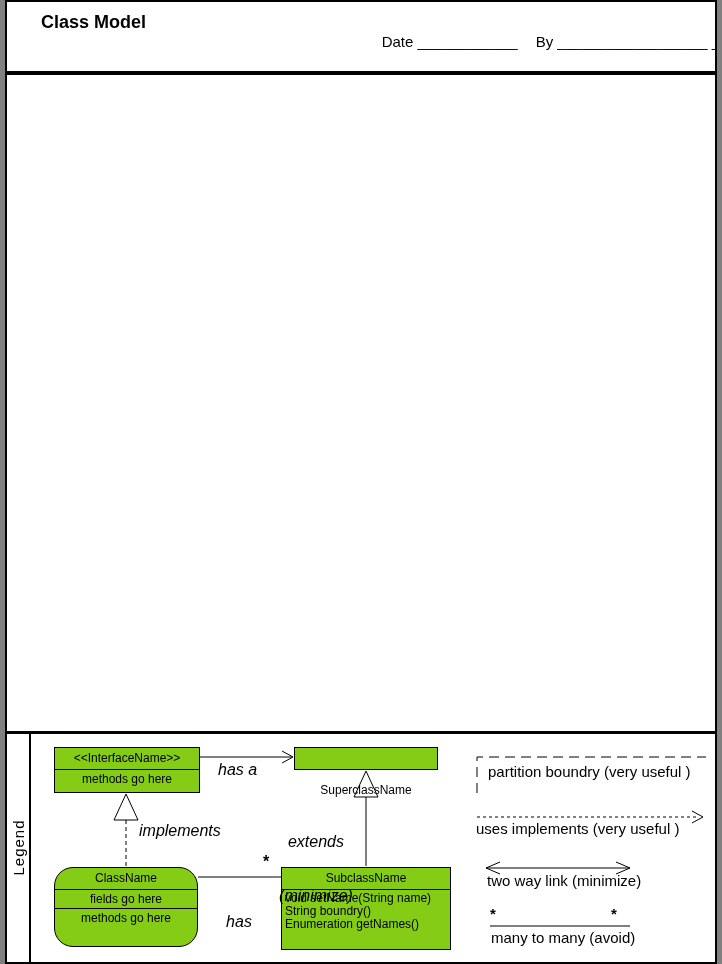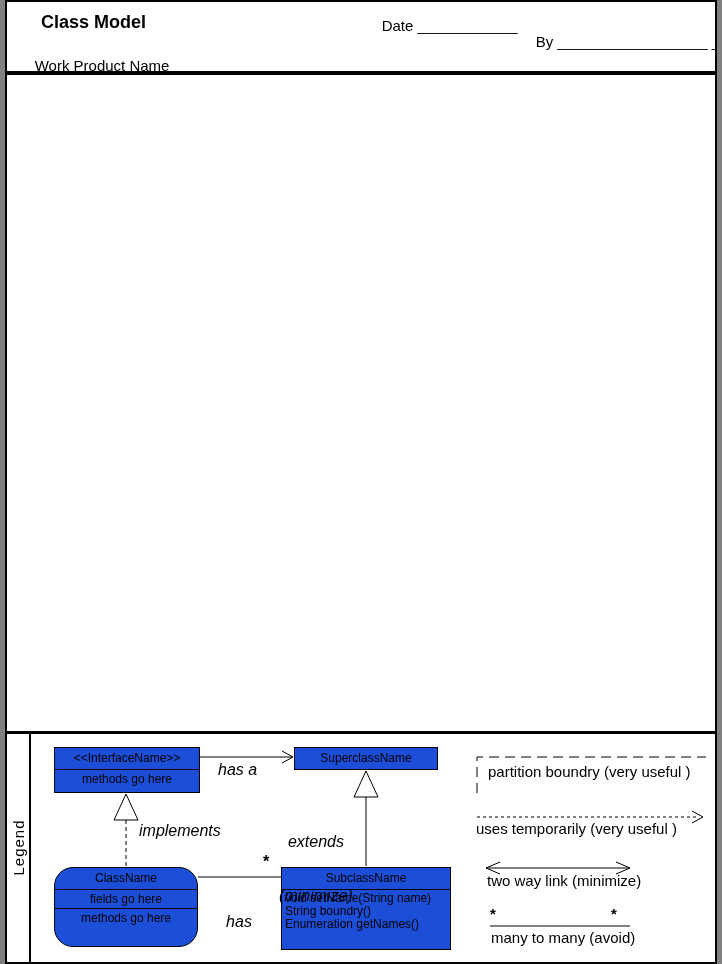--- a/index.html
+++ b/index.html
@@ -11,25 +11,25 @@
     color:#000;
     overflow:hidden;
     margin:0 auto;
   }
   .frame{position:absolute;inset:0;border:2px solid #000;pointer-events:none;}
   .abs{position:absolute;}
   .bar{position:absolute;background:#000;}
   .hdr-title{position:absolute;left:36px;top:12px;font-size:18px;font-weight:bold;white-space:pre;}
   .hdr-row{position:absolute;font-size:15px;white-space:pre;}
   .uml-box{
-    position:absolute;border:1px solid #000;background:#1d4ed8;
+    position:absolute;border:1px solid #000;background:#84cc16;
     font-size:12px;line-height:13px;box-sizing:border-box;
   }
   .uml-title{height:21px;border-bottom:1px solid #000;text-align:center;line-height:21px;white-space:nowrap;overflow:hidden;}
-  .uml-title.no-div{border-bottom:none;}
+  .uml-title.no-div{border-bottom:none;margin-top:32px;}
   .uml-compart{border-bottom:1px solid #000;padding:3px 4px 2px 4px;white-space:nowrap;overflow:hidden;text-align:center;}
   .uml-compart.last{border-bottom:none;}
   .uml-methods{padding:2px 3px;white-space:nowrap;overflow:hidden;}
   .rel-lbl{position:absolute;font-style:italic;font-size:16px;white-space:pre;}
   .note-lbl{position:absolute;font-size:15px;white-space:pre;}
   .star{position:absolute;font-weight:bold;font-size:15px;font-style:normal;}
   .legend-strip{
     position:absolute;left:2px;top:734px;width:22px;height:226px;
     display:flex;align-items:center;justify-content:center;
   }
@@ -39,31 +39,28 @@
   svg{position:absolute;left:0;top:0;pointer-events:none;}
   .center2{text-align:center;line-height:18px;}
 </style>
 </head>
 <body>
 
 <div class="page">
 
   <div class="hdr-title">Class Model</div>
 
-  <div class="hdr-row" style="left:360px;top:0;">
+  <div class="hdr-row" style="left:360px;top:16px;">
     <span>Date</span><span> </span><span>____________</span>
   </div>
 
   <div class="hdr-row" style="left:514px;top:16px;">
     <span>By</span><span> </span><span>__________________ _</span>
   </div>
 
-  <div class="hdr-row" style="left:13px;top:40px;">
-    <span>Work Product Name</span><span> </span><span>_______________________________________________________________ _</span>
-  </div>
 
   <div class="bar" style="left:0;right:0;top:71px;height:4px;"></div>
 
   <div class="abs" style="left:2px;top:75px;width:718px;height:656px;"></div>
 
   <div class="bar" style="left:0;right:0;top:731px;height:3px;"></div>
 
   <div class="legend-strip">
     <span>Legend</span>
   </div>
@@ -124,20 +121,20 @@
     <div>extends</div>
     <div>(minimize)</div>
   </div>
   <div class="rel-lbl center2" style="left:203px;top:877px;width:62px;">
     <div>has</div>
     
   </div>
   <div class="star" style="left:258px;top:853px;font-size:16px;">*</div>
 
   <div class="note-lbl" style="left:483px;top:763px;">partition boundry (very useful )</div>
-  <div class="note-lbl" style="left:471px;top:820px;">uses temporarily (very useful )</div>
+  <div class="note-lbl" style="left:471px;top:820px;">uses implements (very useful )</div>
   <div class="note-lbl" style="left:482px;top:872px;">two way link (minimize)</div>
   <div class="note-lbl" style="left:486px;top:929px;">many to many (avoid)</div>
   <div class="star" style="left:485px;top:905px;">*</div>
   <div class="star" style="left:606px;top:905px;">*</div>
 
   <div class="frame"></div>
 </div>
 
 </body></html>

